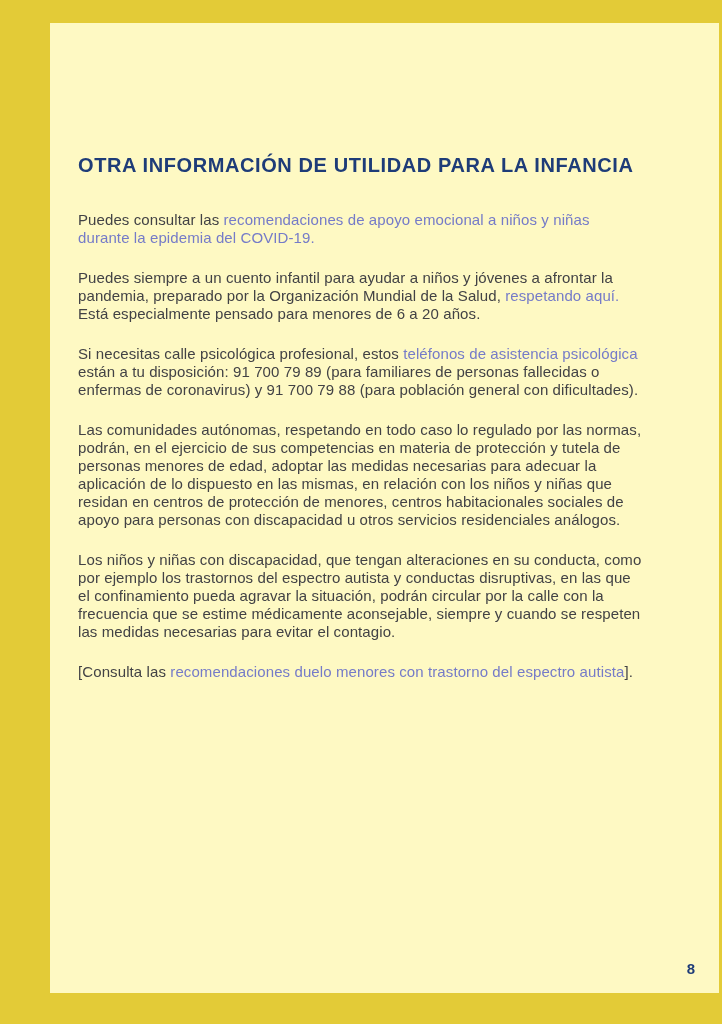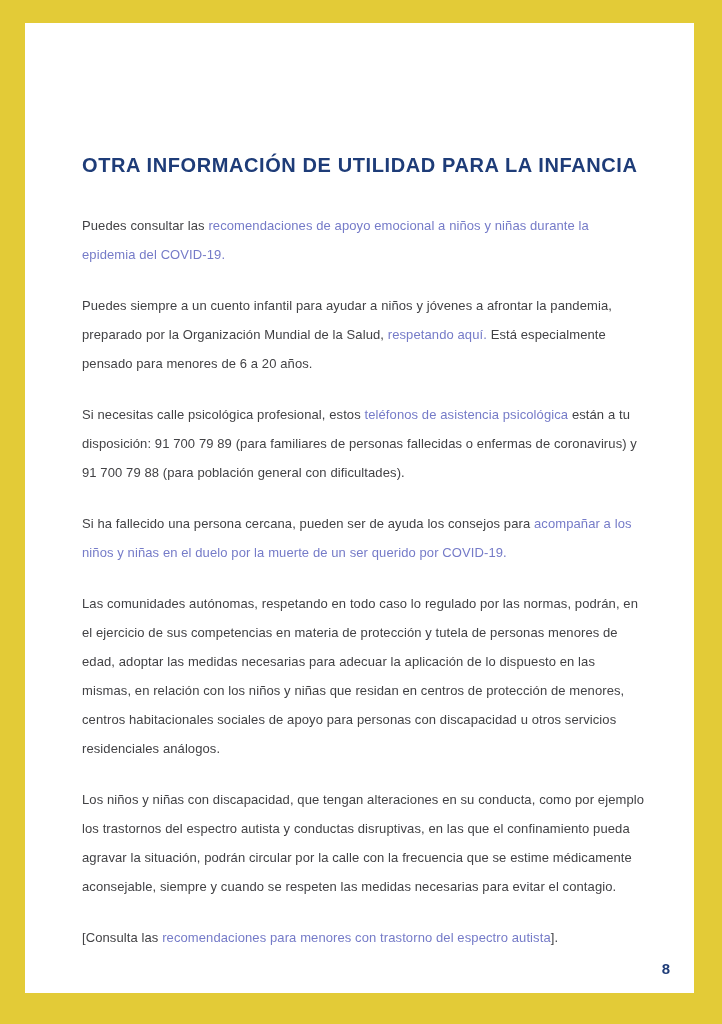--- a/index.html
+++ b/index.html
@@ -13,37 +13,38 @@
     box-sizing: border-box;
     background: #e3cb37;
     padding: 23px 28px 31px 25px;
     font-family: "Liberation Sans", sans-serif;
     position: relative;
   }
   .sheet {
     width: 100%;
     height: 100%;
     box-sizing: border-box;
-    background: #ffffff;
-    padding: 131px 48px 0 57px;
+    background: #fef9c3;
+    padding: 131px 48px 0 28px;
     position: relative;
     overflow: hidden;
+    margin-left: 25px;
   }
   .title {
     margin: 0 0 34px 0;
     font-size: 20px;
     font-weight: bold;
     letter-spacing: 0.6px;
     color: #1e3c78;
   }
   .para {
     margin: 0 0 22px 0;
     max-width: 566px;
-    font-size: 13px;
-    line-height: 29px;
+    font-size: 15px;
+    line-height: 18px;
     color: #424245;
     letter-spacing: 0.1px;
   }
   .para .link {
     color: #757bc8;
     cursor: pointer;
   }
   .page-number {
     position: absolute;
     right: 24px;
@@ -57,21 +58,20 @@
 <body>
 
 <div class="page">
   <div class="sheet">
     <h1 class="title">OTRA INFORMACIÓN DE UTILIDAD PARA LA INFANCIA</h1>
 
     <div>
         <p class="para"><span class="plain">Puedes consultar las </span><span class="link">recomendaciones de apoyo emocional a niños y niñas durante la epidemia del COVID-19.</span></p>
         <p class="para"><span class="plain">Puedes siempre a un cuento infantil para ayudar a niños y jóvenes a afrontar la pandemia, preparado por la Organización Mundial de la Salud, </span><span class="link">respetando aquí.</span><span class="plain"> Está especialmente pensado para menores de 6 a 20 años.</span></p>
         <p class="para"><span class="plain">Si necesitas calle psicológica profesional, estos </span><span class="link">teléfonos de asistencia psicológica</span><span class="plain"> están a tu disposición: 91 700 79 89 (para familiares de personas fallecidas o enfermas de coronavirus) y 91 700 79 88 (para población general con dificultades).</span></p>
-        <p class="para"><span class="plain">Si ha fallecido una persona cercana, pueden ser de ayuda los consejos para </span><span class="link">acompañar a los niños y niñas en el duelo por la muerte de un ser querido por COVID-19.</span></p>
         <p class="para"><span class="plain">Las comunidades autónomas, respetando en todo caso lo regulado por las normas, podrán, en el ejercicio de sus competencias en materia de protección y tutela de personas menores de edad, adoptar las medidas necesarias para adecuar la aplicación de lo dispuesto en las mismas, en relación con los niños y niñas que residan en centros de protección de menores, centros habitacionales sociales de apoyo para personas con discapacidad u otros servicios residenciales análogos.</span></p>
         <p class="para"><span class="plain">Los niños y niñas con discapacidad, que tengan alteraciones en su conducta, como por ejemplo los trastornos del espectro autista y conductas disruptivas, en las que el confinamiento pueda agravar la situación, podrán circular por la calle con la frecuencia que se estime médicamente aconsejable, siempre y cuando se respeten las medidas necesarias para evitar el contagio.</span></p>
-        <p class="para"><span class="plain">[Consulta las </span><span class="link">recomendaciones para menores con trastorno del espectro autista</span><span class="plain">].</span></p>
+        <p class="para"><span class="plain">[Consulta las </span><span class="link">recomendaciones duelo menores con trastorno del espectro autista</span><span class="plain">].</span></p>
       </div>
 
     <div class="page-number">8</div>
   </div>
 </div>
 
 </body></html>

